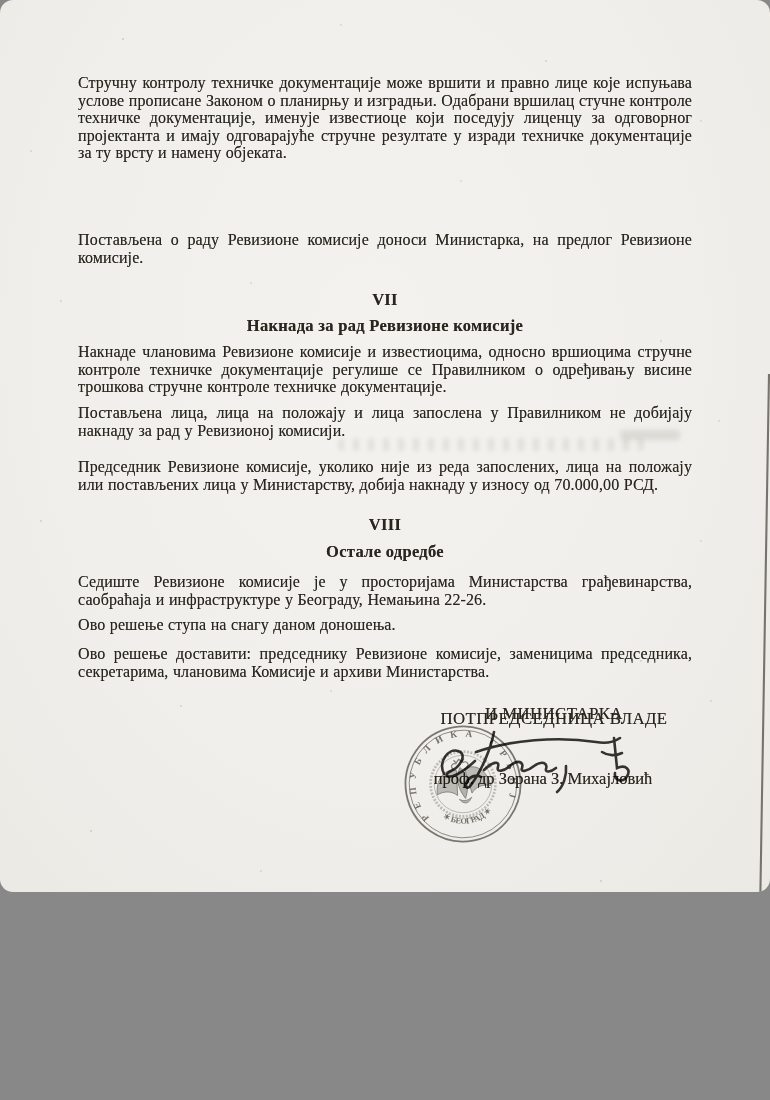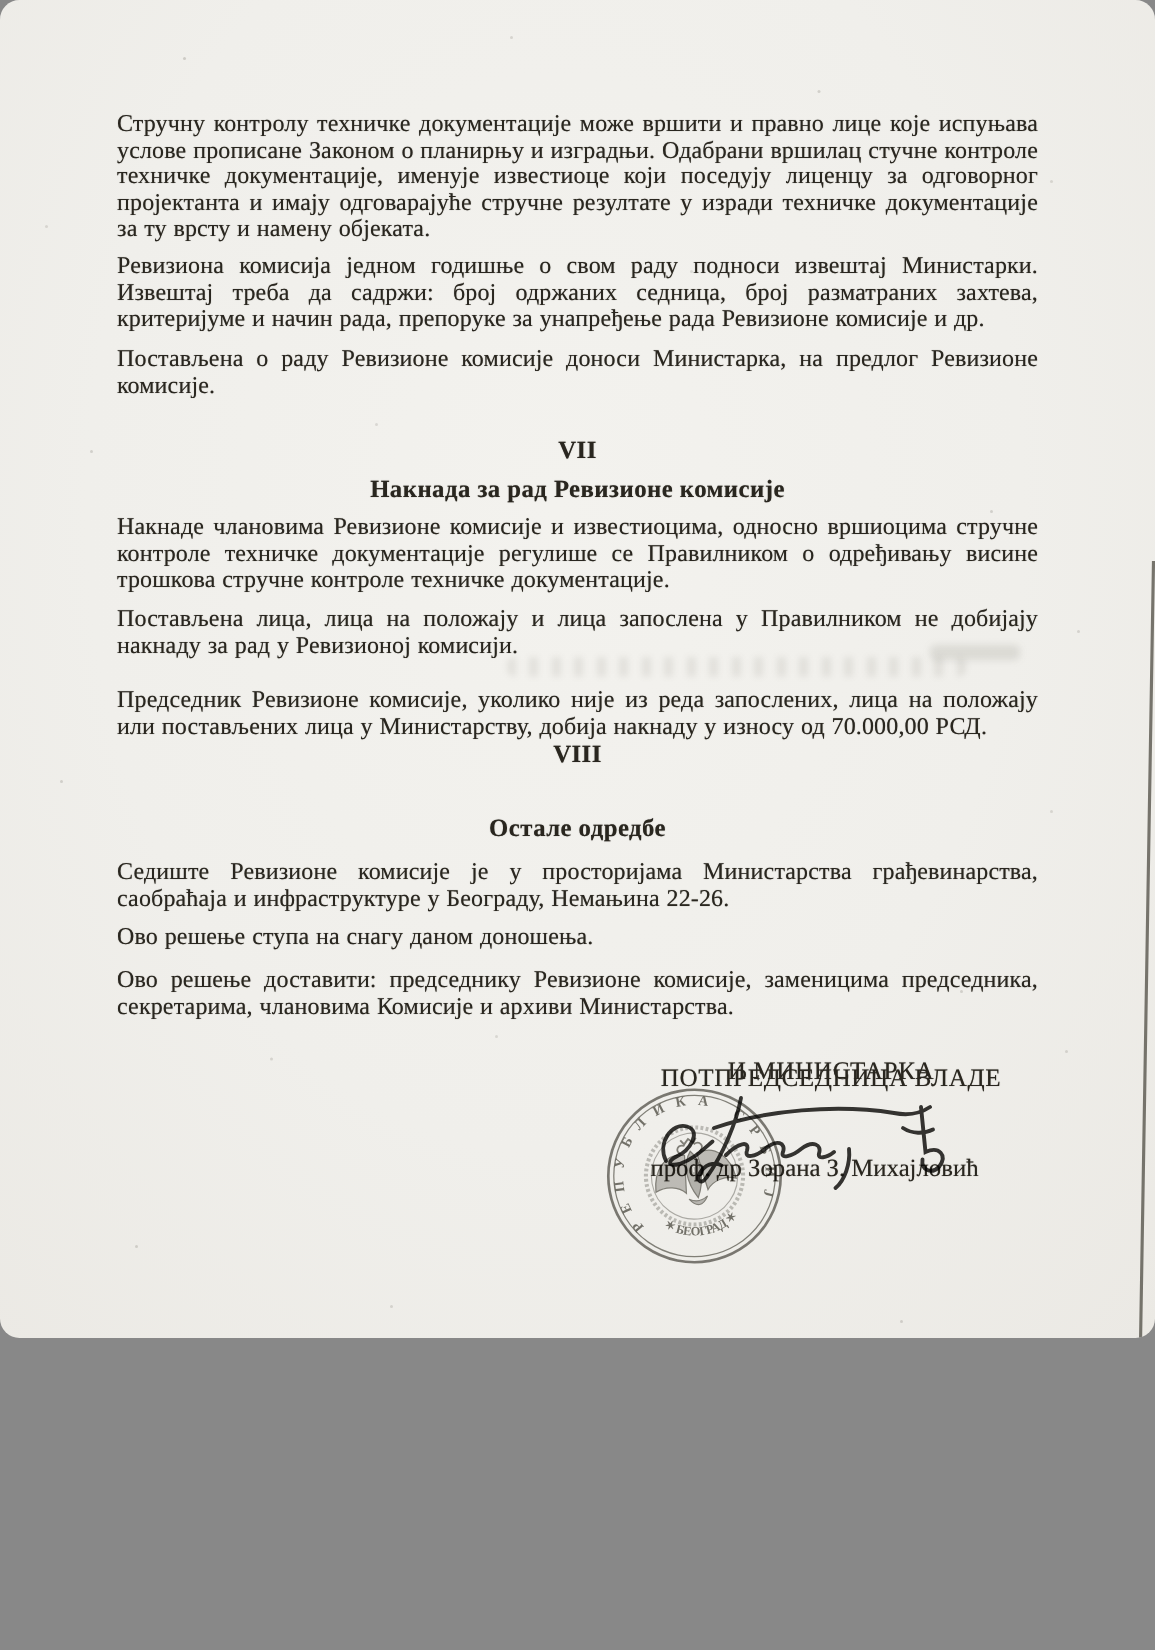--- a/index.html
+++ b/index.html
@@ -67,31 +67,30 @@
 </style>
 </head>
 <body>
 
 <div class="page">
 
   <div class="ghost"></div>
   <div class="ghost2"></div>
 
   <p class="para" style="top:74px">Стручну контролу техничке документације може вршити и правно лице које испуњава услове прописане Законом о планирњу и изградњи. Одабрани вршилац стучне контроле техничке документације, именује известиоце који поседују лиценцу за одговорног пројектанта и имају одговарајуће стручне резултате у изради техничке документације за ту врсту и намену објеката.</p>
-  <p class="para" style="top:169px">Ревизиона комисија једном годишње о свом раду подноси извештај Министарки. Извештај треба да садржи: број одржаних седница, број разматраних захтева, критеријуме и начин рада, препоруке за унапређење рада Ревизионе комисије и др.</p>
   <p class="para" style="top:231px">Постављена о раду Ревизионе комисије доноси Министарка, на предлог Ревизионе комисије.</p>
 
   <p class="centerline" style="top:290px">VII</p>
   <p class="centerline" style="top:316px">Накнада за рад Ревизионе комисије</p>
 
   <p class="para" style="top:343px">Накнаде члановима Ревизионе комисије и известиоцима, односно вршиоцима стручне контроле техничке документације регулише се Правилником о одређивању висине трошкова стручне контроле техничке документације.</p>
   <p class="para" style="top:404px">Постављена лица, лица на положају и лица запослена у Правилником не добијају накнаду за рад у Ревизионој комисији.</p>
   <p class="para" style="top:458px">Председник Ревизионе комисије, уколико није из реда запослених, лица на положају или постављених лица у Министарству, добија накнаду у износу од 70.000,00 РСД.</p>
 
-  <p class="centerline" style="top:493px">VIII</p>
+  <p class="centerline" style="top:515px">VIII</p>
   <p class="centerline" style="top:542px">Остале одредбе</p>
 
   <p class="para" style="top:573px">Седиште Ревизионе комисије је у просторијама Министарства грађевинарства, саобраћаја и инфраструктуре у Београду, Немањина 22-26.</p>
   <p class="para" style="top:616px">Ово решење ступа на снагу даном доношења.</p>
   <p class="para" style="top:645px">Ово решење доставити: председнику Ревизионе комисије, заменицима председника, секретарима, члановима Комисије и архиви Министарства.</p>
 
   <p class="sig-line" style="top:709px">ПОТПРЕДСЕДНИЦА ВЛАДЕ</p>
   <p class="sig-line" style="top:704px">И МИНИСТАРКА</p>
   <p class="sig-name" style="top:769px">проф. др Зорана З. Михајловић</p>
 

